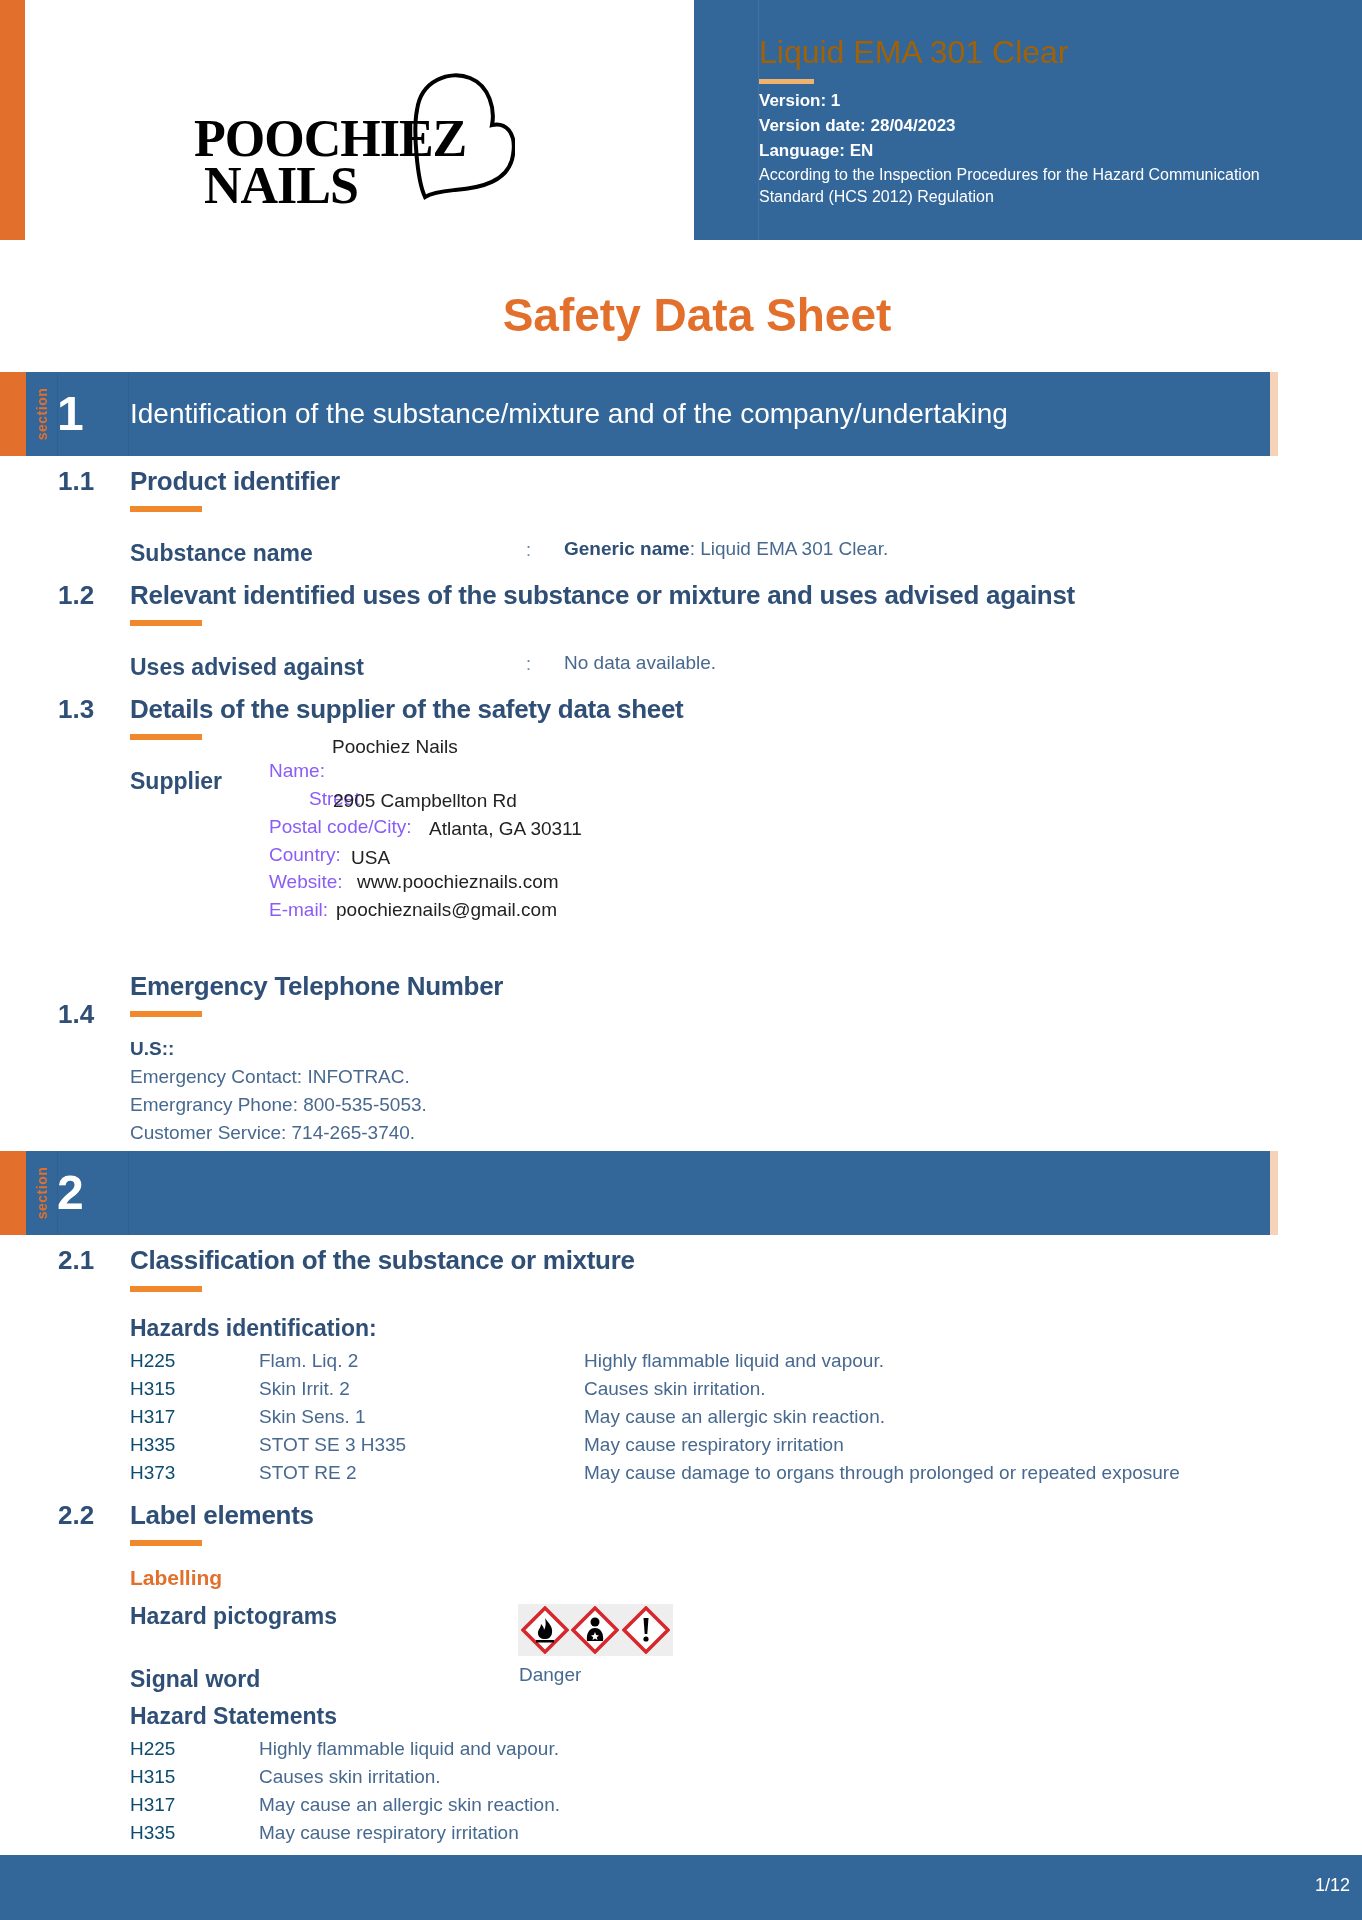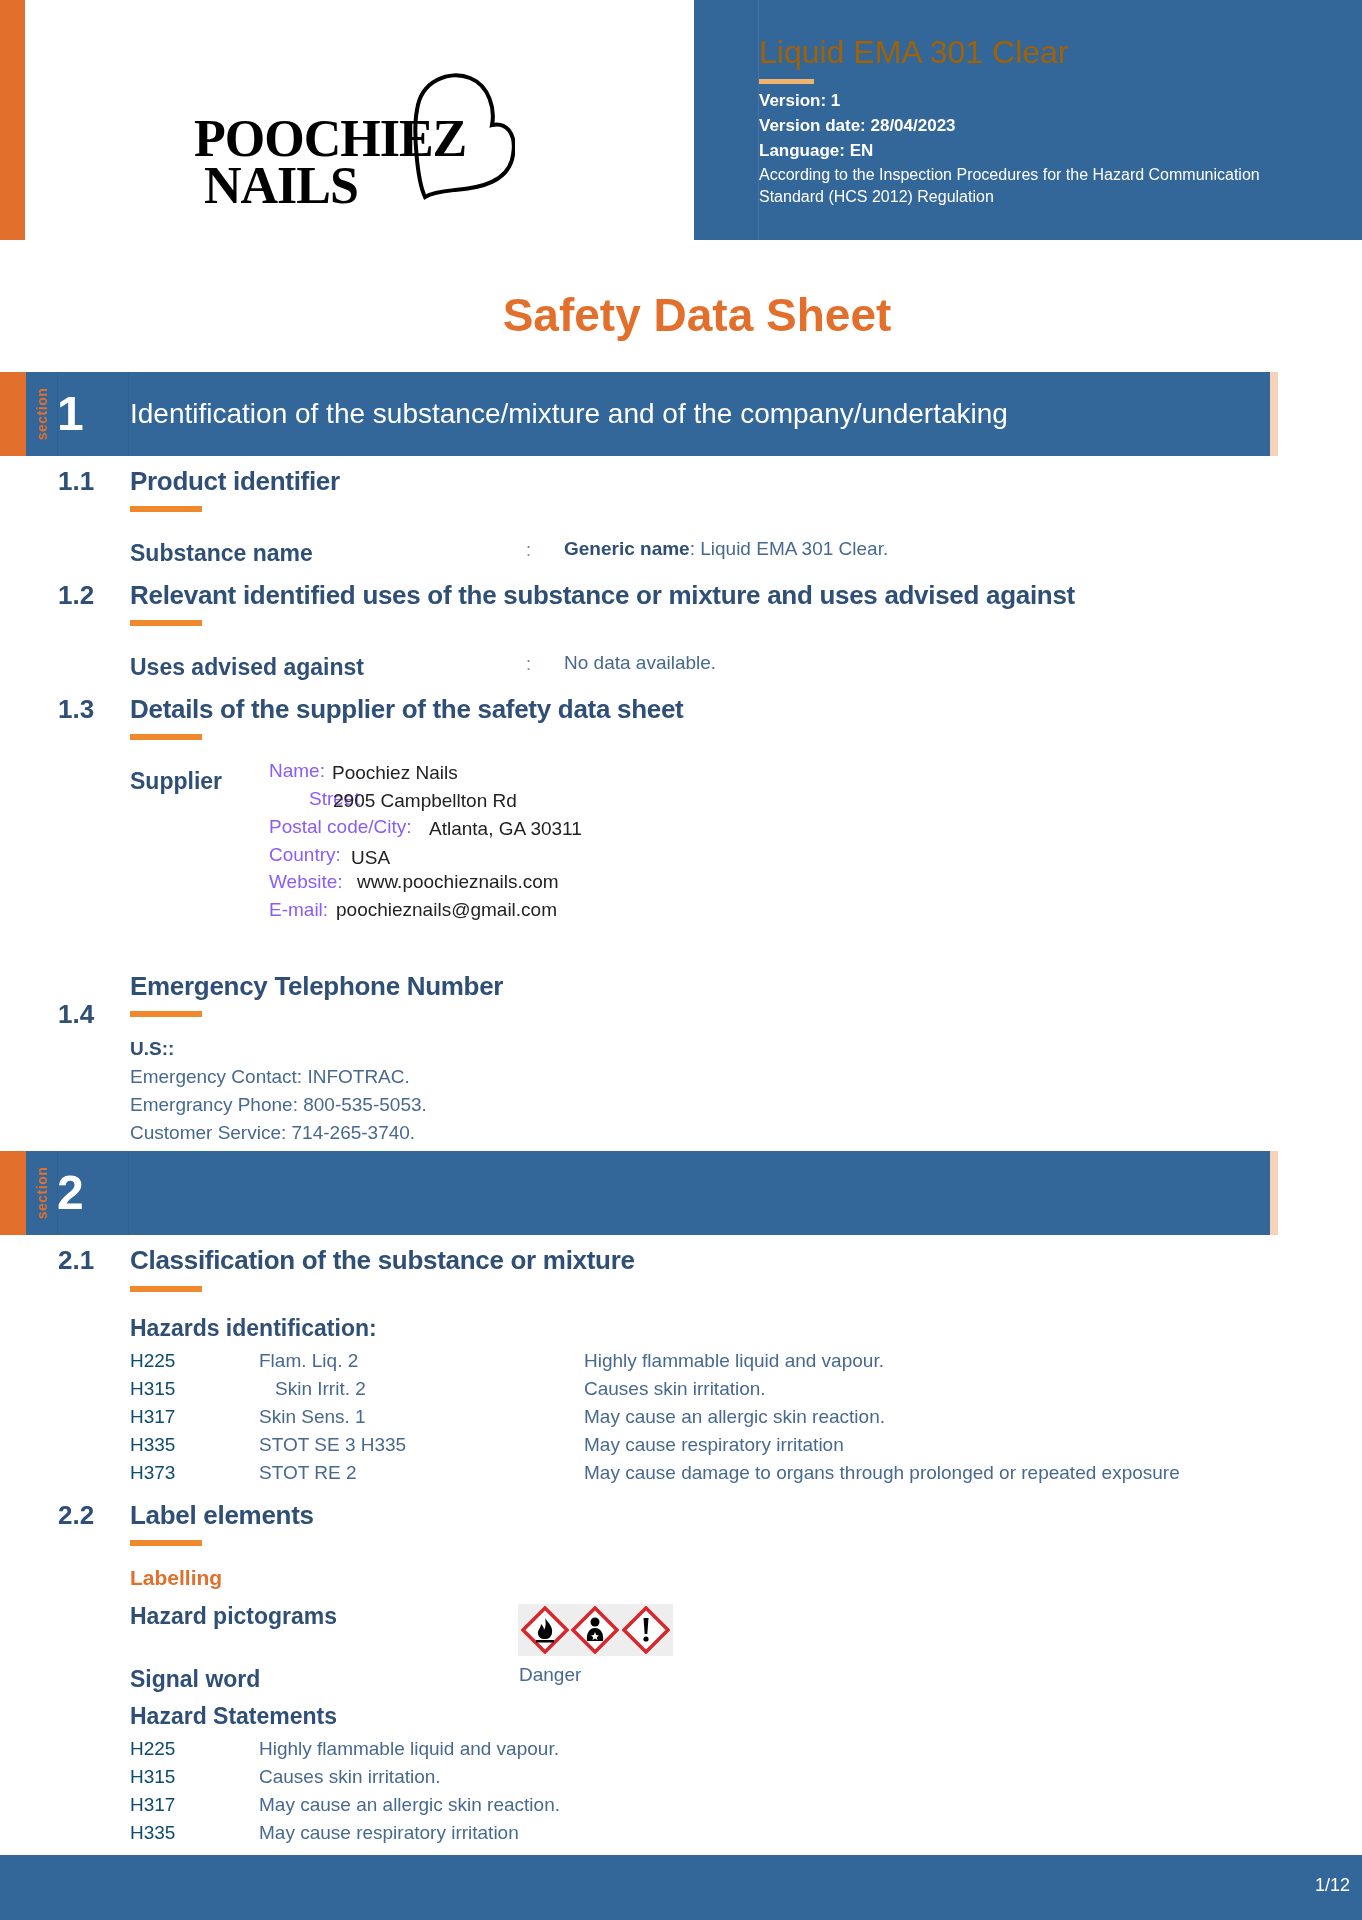--- a/index.html
+++ b/index.html
@@ -115,21 +115,21 @@
 <div class="abs label-big" style="top:654px;">Uses advised against</div>
 <div class="abs colon" style="top:654px;">:</div>
 <div class="abs value" style="left:564px; top:652px;">No data available.</div>
 
 <div class="abs sub-num" style="top:694px;">1.3</div>
 <div class="abs sub-title" style="top:694px;">Details of the supplier of the safety data sheet</div>
 <div class="abs sub-underline" style="top:734px;"></div>
 <div class="abs label-big" style="top:768px;">Supplier</div>
 
 <div class="abs supplier-label" style="top:760px;">Name:</div>
-<div class="abs supplier-value" style="left:332px; top:762px;">Poochiez Nails</div>
+<div class="abs supplier-value" style="left:332px; top:736px;">Poochiez Nails</div>
 <div class="abs supplier-label" style="top:788px;margin-left:40px;">Street:</div>
 <div class="abs supplier-value" style="left:333px; top:790px;">2905 Campbellton Rd</div>
 <div class="abs supplier-label" style="top:816px;">Postal code/City:</div>
 <div class="abs supplier-value" style="left:429px; top:818px;">Atlanta, GA 30311</div>
 <div class="abs supplier-label" style="top:844px;">Country:</div>
 <div class="abs supplier-value" style="left:351px; top:847px;">USA</div>
 <div class="abs supplier-label" style="top:871px;">Website:</div>
 <div class="abs supplier-value" style="left:357px; top:871px;">www.poochieznails.com</div>
 <div class="abs supplier-label" style="top:899px;">E-mail:</div>
 <div class="abs supplier-value" style="left:336px; top:899px;">poochieznails@gmail.com</div>
@@ -157,21 +157,21 @@
 <div class="abs sub-title" style="top:1245px;">Classification of the substance or mixture</div>
 <div class="abs sub-underline" style="top:1286px;"></div>
 <div class="abs label-big" style="top:1315px;">Hazards identification:</div>
 
 <div>
   <div class="abs h-code" style="top:1350px;">H225</div>
   <div class="abs h-class" style="top:1350px;">Flam. Liq. 2</div>
   <div class="abs h-desc" style="top:1350px;">Highly flammable liquid and vapour.</div>
 
   <div class="abs h-code" style="top:1378px;">H315</div>
-  <div class="abs h-class" style="top:1378px;margin-left:16px;">Skin Irrit. 2</div>
+  <div class="abs h-class" style="top:1378px;">Skin Irrit. 2</div>
   <div class="abs h-desc" style="top:1378px;">Causes skin irritation.</div>
 
   <div class="abs h-code" style="top:1406px;">H317</div>
   <div class="abs h-class" style="top:1406px;">Skin Sens. 1</div>
   <div class="abs h-desc" style="top:1406px;">May cause an allergic skin reaction.</div>
 
   <div class="abs h-code" style="top:1434px;">H335</div>
   <div class="abs h-class" style="top:1434px;">STOT SE 3 H335</div>
   <div class="abs h-desc" style="top:1434px;">May cause respiratory irritation</div>
 

